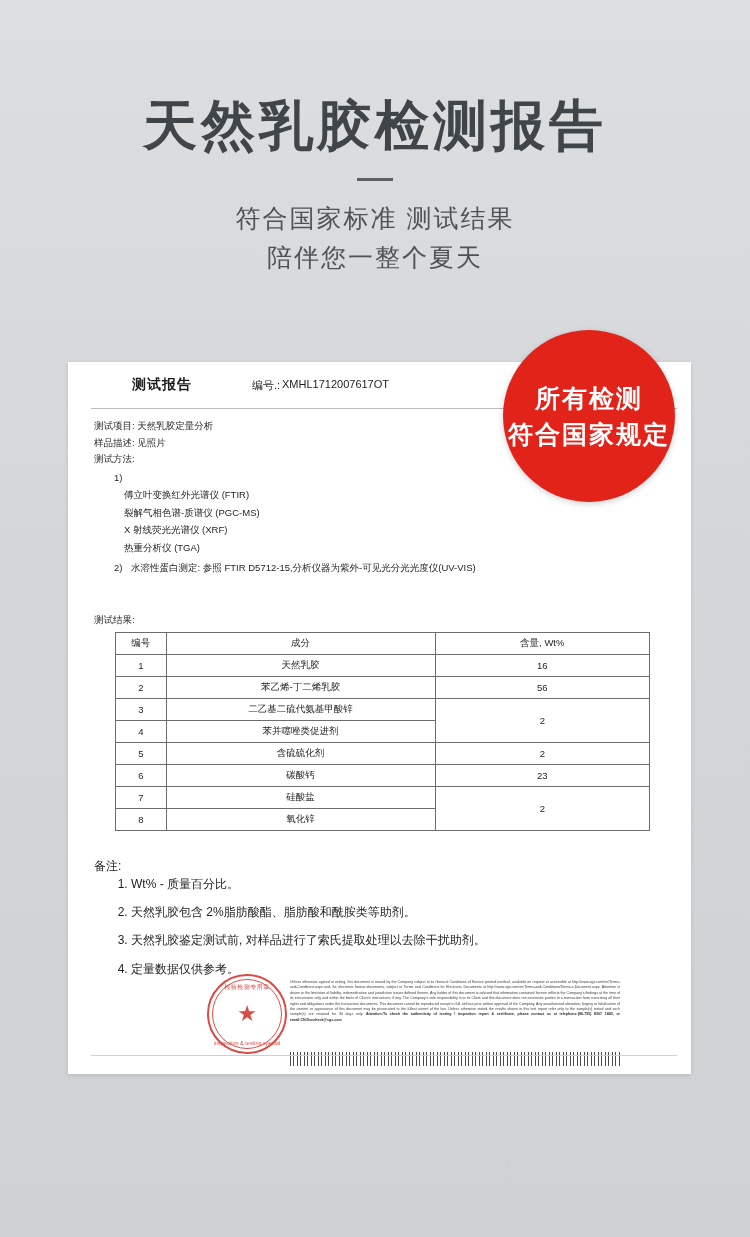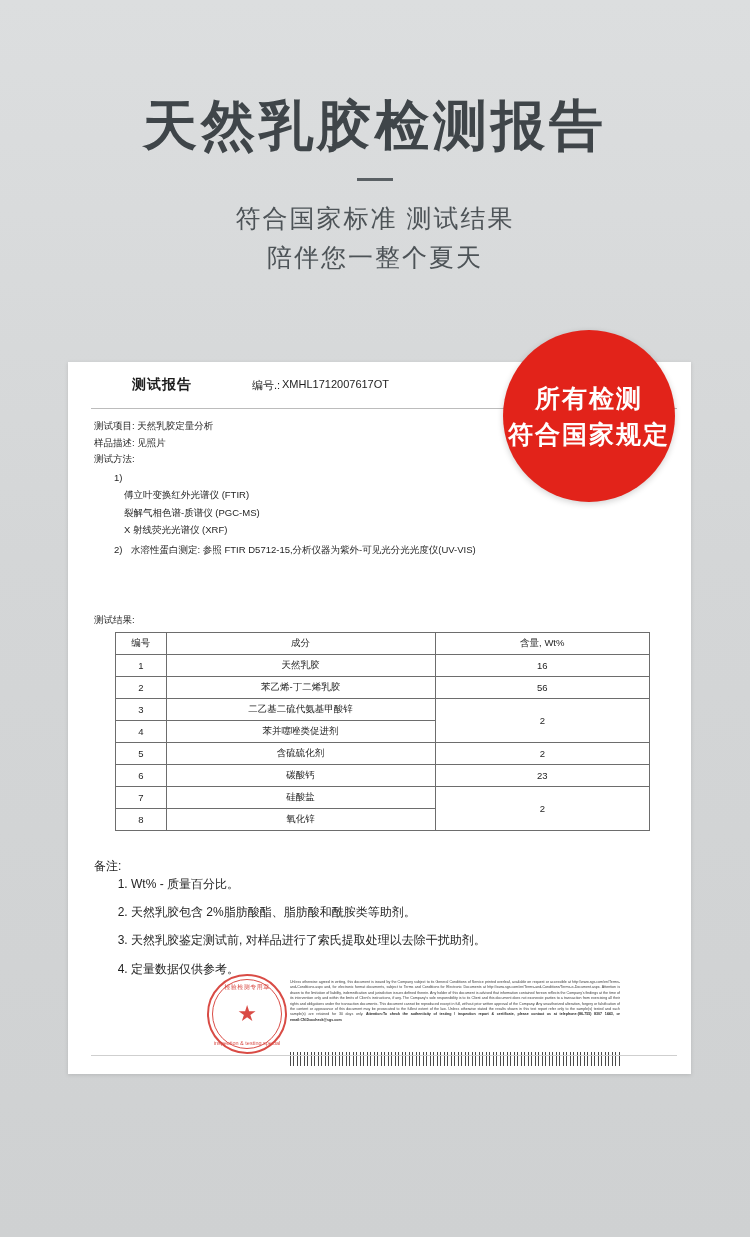--- a/index.html
+++ b/index.html
@@ -290,20 +290,21 @@
         <div class="line">样品描述:  见照片</div>
         <div class="line">测试方法:</div>
 
         <ol class="ol" style="list-style:none;padding-left:20px;">
           <li>
             <span>1)</span>
             <ul class="sublist">
               <li>傅立叶变换红外光谱仪 (FTIR)</li>
               <li>裂解气相色谱-质谱仪 (PGC-MS)</li>
               <li>X 射线荧光光谱仪 (XRF)</li>
+              <li>热重分析仪 (TGA)</li>
             </ul>
           </li>
           <li>
             <span>2)</span>
             <span style="padding-left:6px;">水溶性蛋白测定:  参照 FTIR D5712-15,分析仪器为紫外-可见光分光光度仪(UV-VIS)</span>
           </li>
         </ol>
       </div>
 
       <div class="results-label">测试结果:</div>

